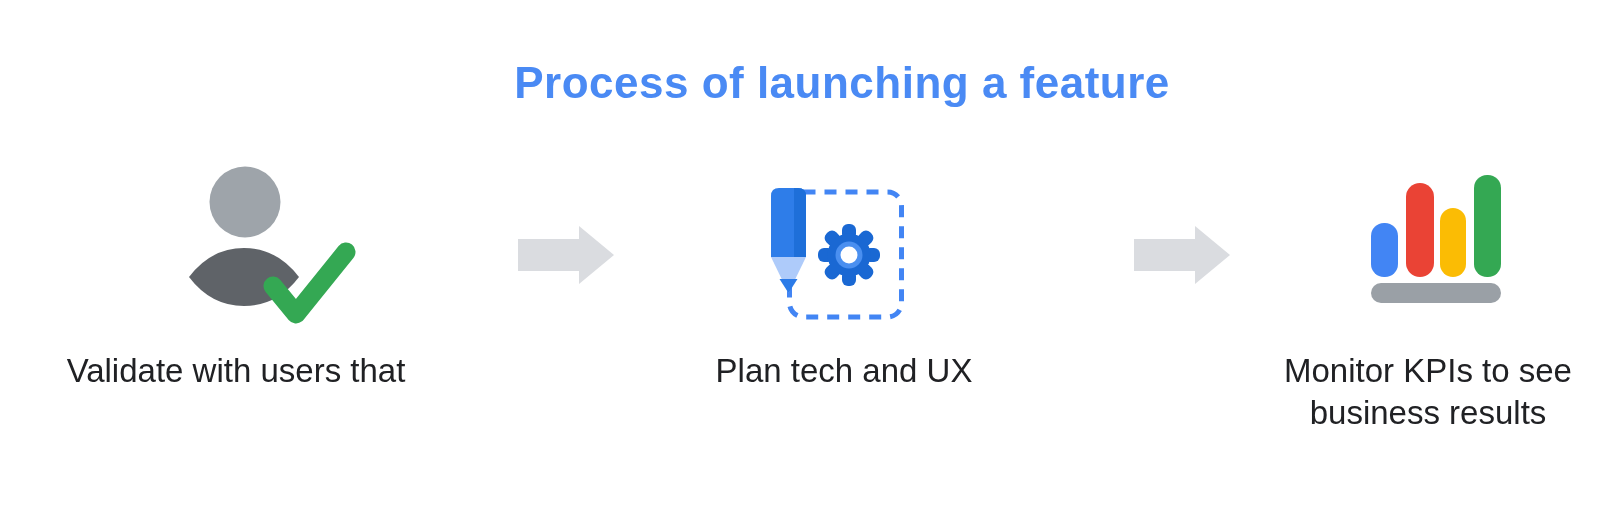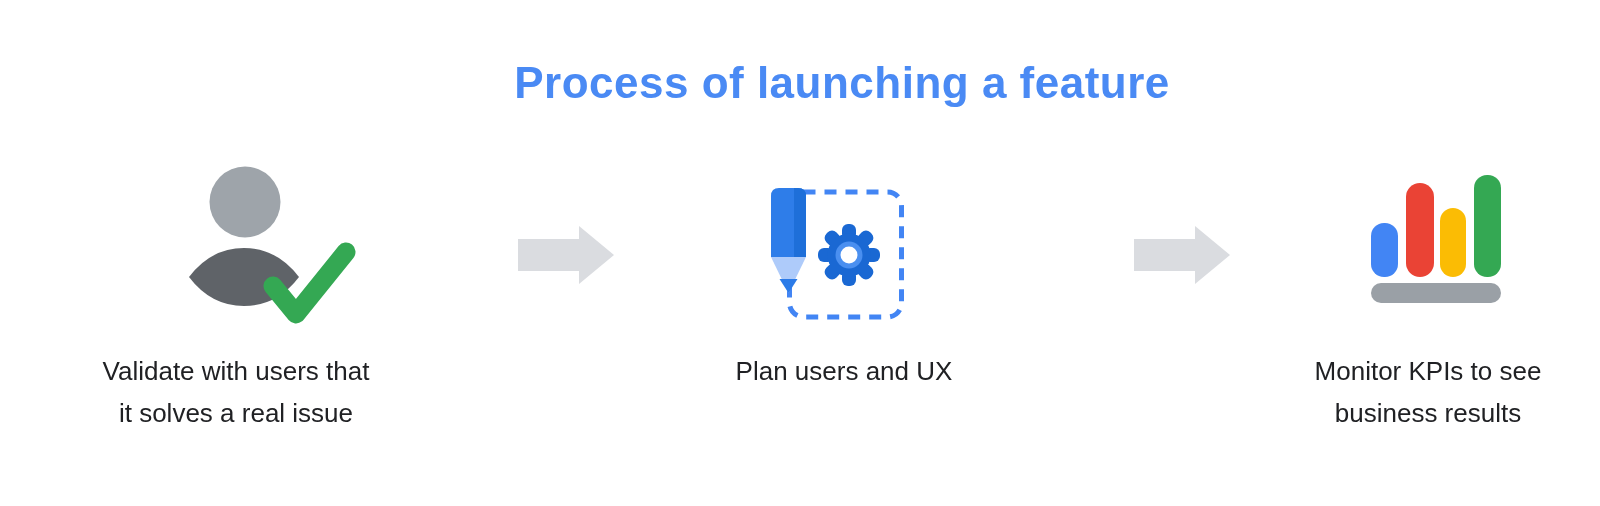--- a/index.html
+++ b/index.html
@@ -26,21 +26,21 @@
     font-size: 44px;
     font-weight: 700;
     letter-spacing: 0.5px;
     color: #4a8af4;
   }
   .abs { position: absolute; }
   .step-label {
     position: absolute;
     top: 350px;
     text-align: center;
-    font-size: 26px;
+    font-size: 33px;
     line-height: 42px;
     color: #202124;
   }
   .step-label span { display: block; }
   #label-validate { left: 18px;   width: 404px; }
   #label-plan     { left: 628px;  width: 400px; }
   #label-monitor  { left: 1210px; width: 404px; }
 </style>
 </head>
 <body>
@@ -91,25 +91,24 @@
   <svg class="abs" style="left:1345px; top:168px;" width="150" height="140" viewBox="0 0 150 140">
     <rect x="10" y="55" width="27" height="54" rx="13" fill="#4285f4"></rect>
     <rect x="45" y="15" width="28" height="94" rx="14" fill="#ea4335"></rect>
     <rect x="79" y="40" width="26" height="69" rx="13" fill="#fbbc04"></rect>
     <rect x="113" y="7" width="27" height="102" rx="13" fill="#34a853"></rect>
     <rect x="10" y="115" width="130" height="20" rx="10" fill="#9aa0a6"></rect>
   </svg>
 
   <div class="step-label" id="label-validate">
     <span>Validate with users that</span>
-    <span>it solves a real issue</span>
   </div>
 
   <div class="step-label" id="label-plan">
-    <span>Plan users and UX</span>
+    <span>Plan tech and UX</span>
   </div>
 
   <div class="step-label" id="label-monitor">
     <span>Monitor KPIs to see</span>
     <span>business results</span>
   </div>
 
 </div>
 
 </body></html>

